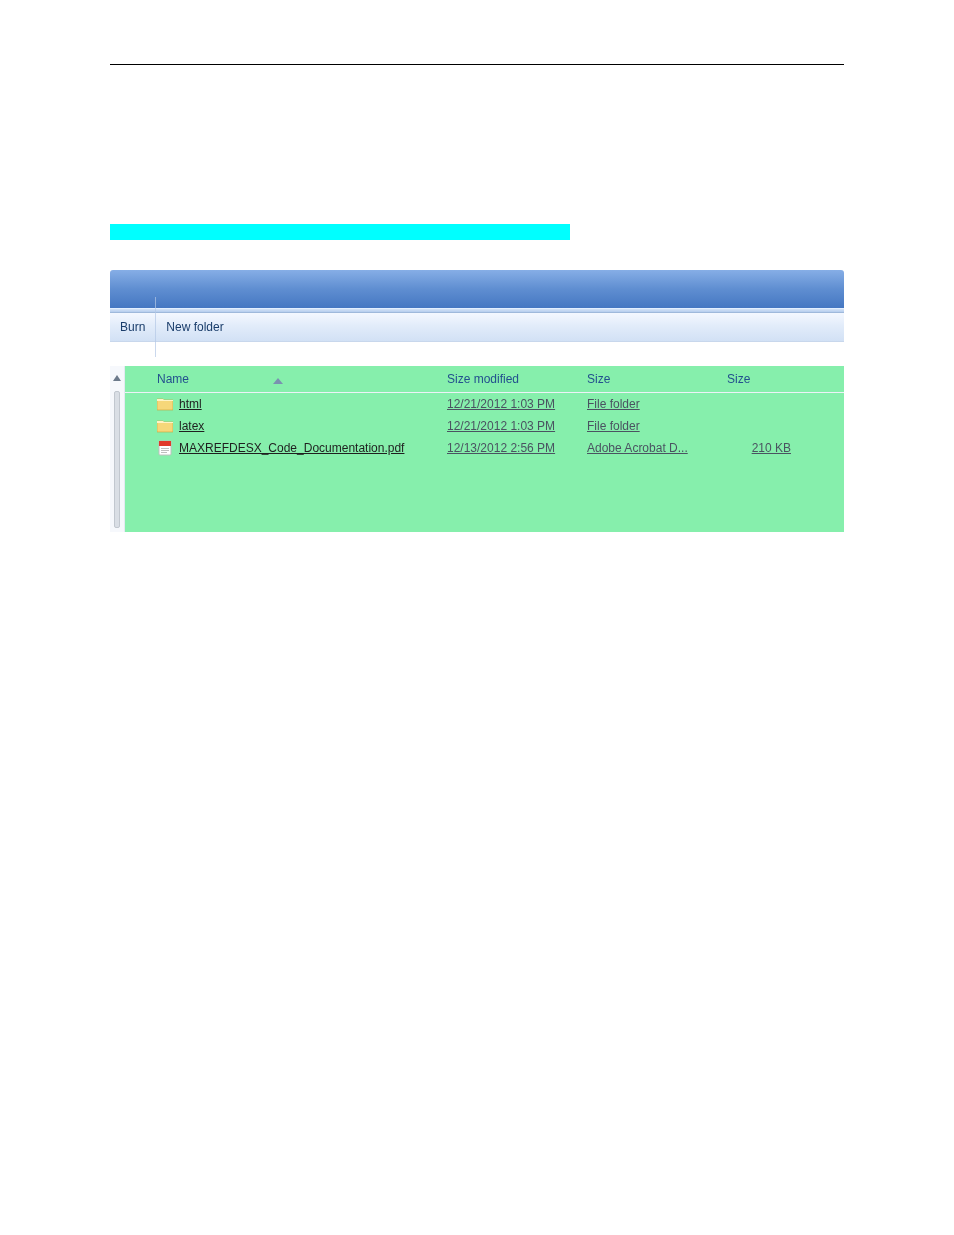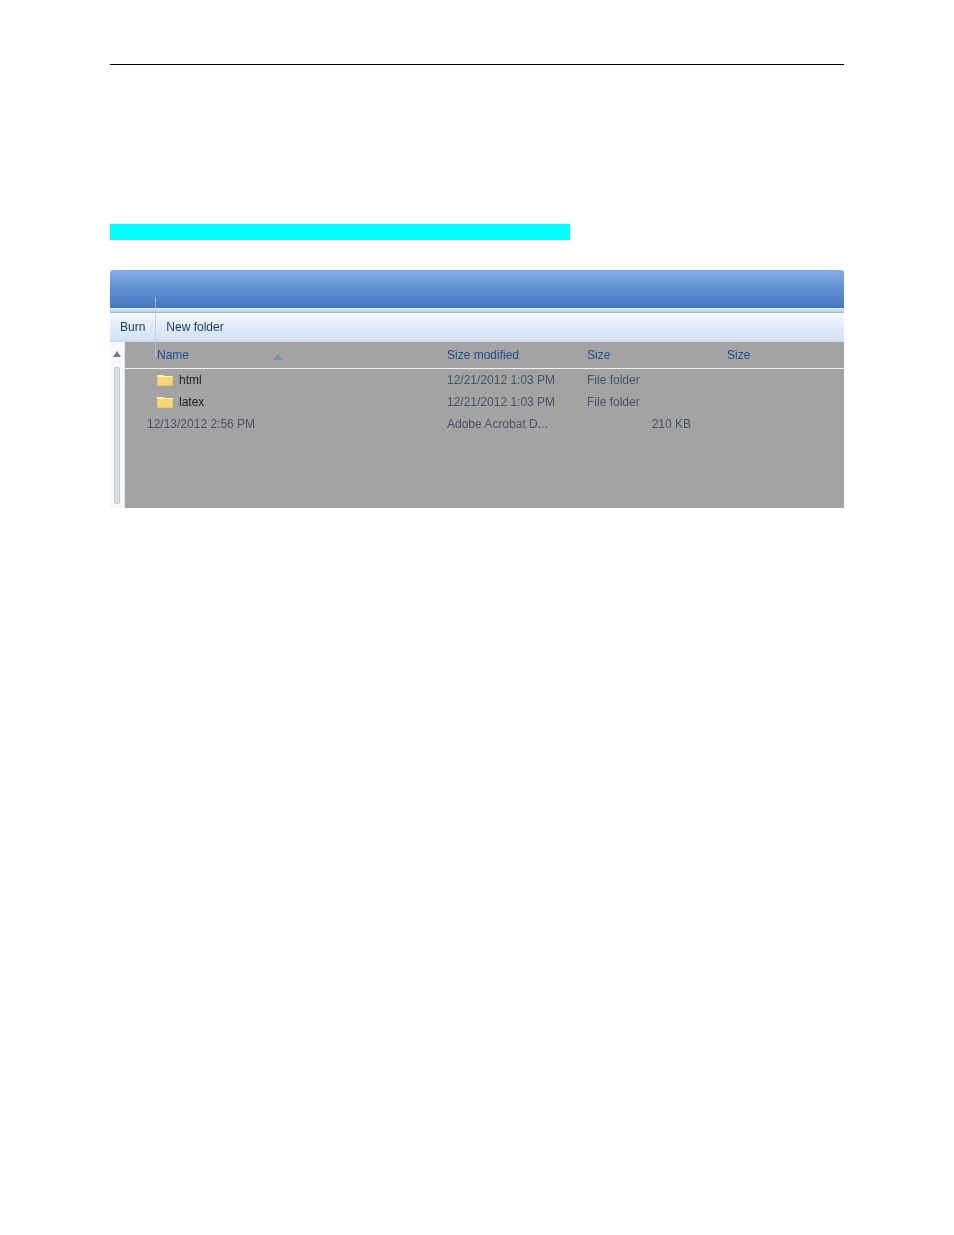--- a/index.html
+++ b/index.html
@@ -90,21 +90,22 @@
     height: 100%;
     display: flex;
     align-items: center;
     border-right: 1px solid rgba(180,200,230,.7);
   }
   .cmd-item.noborder { border-right: none; }
   
   .content {
     display: flex;
     height: 166px;
-    background: #a3a3a3;
+    background: #86efac;
+    margin-top: 24px;
   }
   .sidebar-stub {
     width: 14px;
     background: #f6f8fc;
     display: flex;
     flex-direction: column;
     align-items: center;
     color: #6c7a8b;
     font-size: 10px;
     border-right: 1px solid #e3e9f2;
@@ -155,20 +156,21 @@
     border: 1px solid #9ec0ef;
     box-sizing: border-box;
     border-radius: 2px;
     color: #183a6b;
   }
   .file-row .cell {
     padding: 0 8px 0 22px;
     overflow: hidden;
     text-overflow: ellipsis;
     white-space: nowrap;
+    text-decoration: underline;
   }
   .file-row .cell.name {
     display: flex;
     align-items: center;
     padding-left: 32px;
     gap: 6px;
   }
   .file-row .cell.size { text-align: right; padding-right: 14px; }
   .icon-slot {
     width: 16px;
@@ -248,20 +250,32 @@
             </span>
             <span>latex</span>
           </div>
           <div class="cell dim">12/21/2012 1:03 PM</div>
           <div class="cell dim">File folder</div>
           <div class="cell size dim"></div>
         </div>
 
 
         <div class="file-row">
+          <div class="cell name">
+            <span class="icon-slot">
+              <svg width="16" height="16" viewBox="0 0 16 16">
+                <rect x="2" y="1" width="12" height="14" rx="1" fill="#fff" stroke="#bfbfbf"></rect>
+                <rect x="2" y="1" width="12" height="5" fill="#e13a2b"></rect>
+                <rect x="4" y="8" width="8" height="1" fill="#bfbfbf"></rect>
+                <rect x="4" y="10" width="8" height="1" fill="#bfbfbf"></rect>
+                <rect x="4" y="12" width="6" height="1" fill="#bfbfbf"></rect>
+              </svg>
+            </span>
+            <span>MAXREFDESX_Code_Documentation.pdf</span>
+          </div>
           <div class="cell dim">12/13/2012 2:56 PM</div>
           <div class="cell dim">Adobe Acrobat D...</div>
           <div class="cell size dim">210 KB</div>
         </div>
 
       </div>
     </div>
   </div>
 </div>
 

